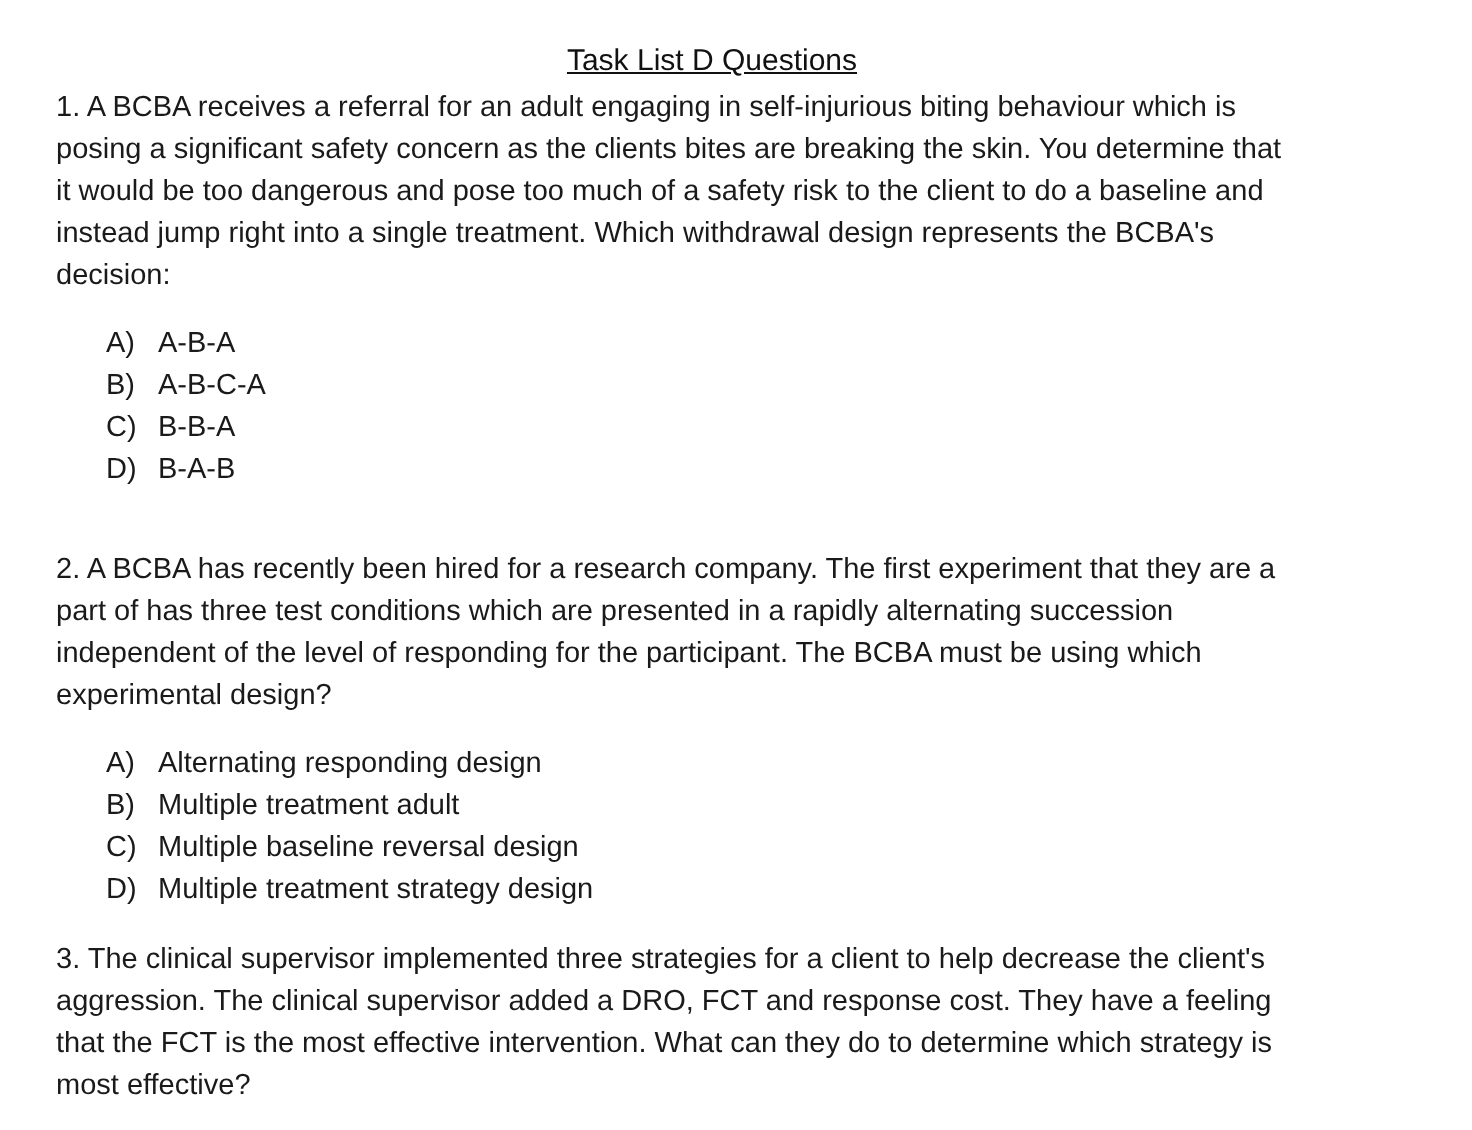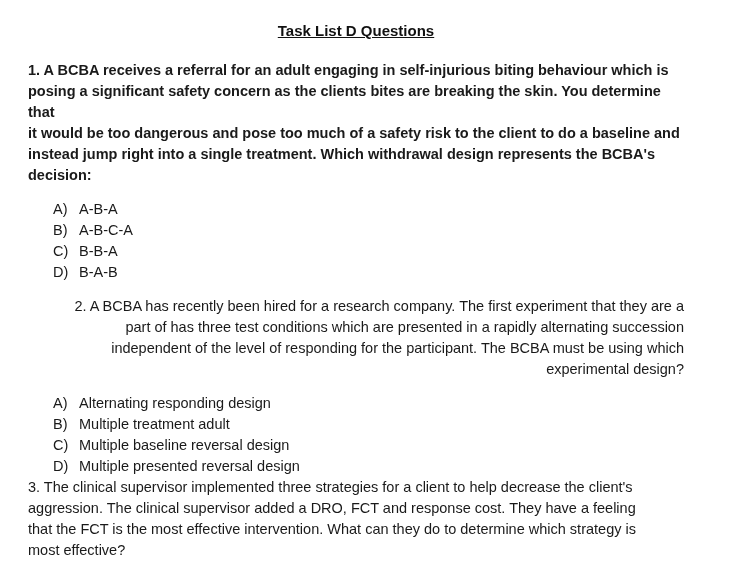--- a/index.html
+++ b/index.html
@@ -18,35 +18,35 @@
   .page {
     box-sizing: border-box;
     width: 736px;
     height: 565px;
     padding: 20px 52px 0 28px;
     background: #ffffff;
   }
   .doc-title {
     margin: 0;
     font-size: 15px;
-    font-weight: bold;
+    font-weight: normal;
     text-decoration: underline;
     text-align: center;
     line-height: 21px;
     color: #111111;
   }
   .q-text {
     margin: 0;
     font-size: 14.5px;
     line-height: 21px;
     white-space: pre-line; 
   }
-  .q1-text { margin-top: 19px; font-weight: bold; }
-  .q2-text { margin-top: 13px; text-align: right; }
-  .q3-text { }
+  .q1-text { margin-top: 3px; }
+  .q2-text { margin-top: 29px; }
+  .q3-text { margin-top: 14px; }
   ul.options {
     list-style: none;
     margin: 13px 0 0 25px;
     padding: 0;
   }
   ul.options li {
     display: flex;
     font-size: 14.5px;
     line-height: 21px;
   }
@@ -104,21 +104,21 @@
       <li>
         <span class="opt-label">B)</span>
         <span class="opt-text">Multiple treatment adult</span>
       </li>
       <li>
         <span class="opt-label">C)</span>
         <span class="opt-text">Multiple baseline reversal design</span>
       </li>
       <li>
         <span class="opt-label">D)</span>
-        <span class="opt-text">Multiple presented reversal design</span>
+        <span class="opt-text">Multiple treatment strategy design</span>
       </li>
     </ul>
   </section>
 
   <section>
     <p class="q-text q3-text">3. The clinical supervisor implemented three strategies for a client to help decrease the client's
 aggression. The clinical supervisor added a DRO, FCT and response cost. They have a feeling
 that the FCT is the most effective intervention. What can they do to determine which strategy is
 most effective?</p>
   </section>

